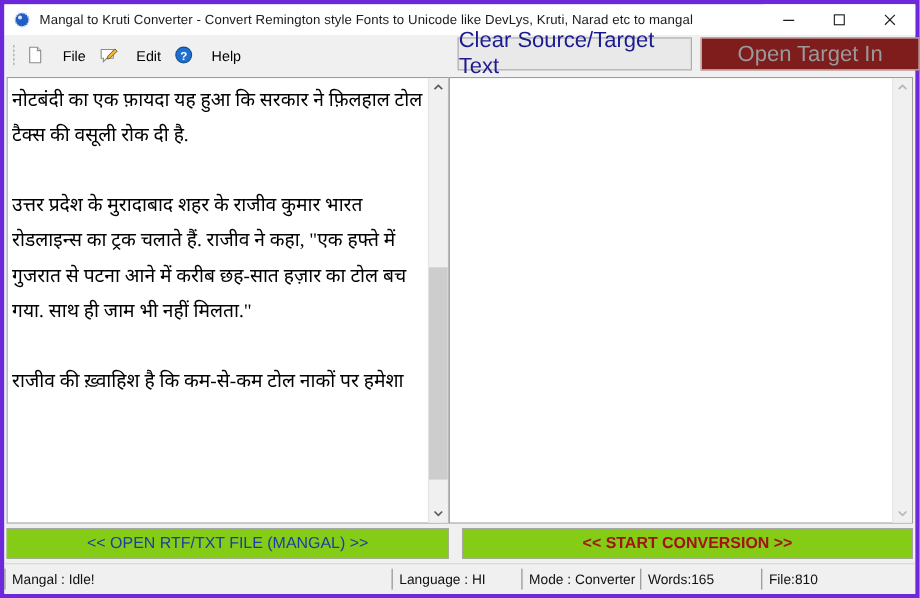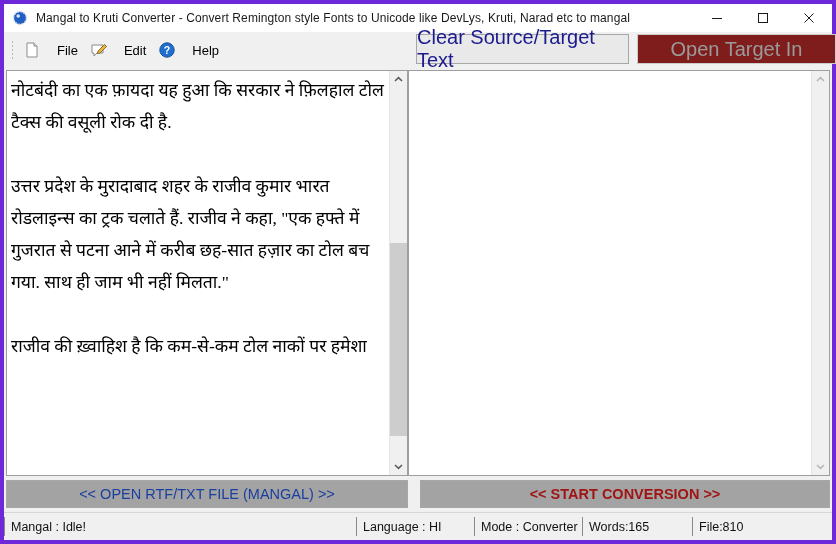--- a/index.html
+++ b/index.html
@@ -192,21 +192,21 @@
     background: #f0f0f0;
     display: flex;
     align-items: center;
     padding: 0 2px;
     box-sizing: border-box;
     gap: 12px;
   }
   .bigbtn {
     height: 28px;
     box-sizing: border-box;
-    background: #a3a3a3;
+    background: #84cc16;
     border: 1px solid #a7a7a7;
     display: flex;
     align-items: center;
     justify-content: center;
     font-family: "Liberation Sans Narrow", "Liberation Sans", sans-serif;
     font-size: 14.5px;
     font-stretch: condensed;
   }
   .bigbtn.open { width: 402px; flex: 0 0 402px; color: #1b3fa0; }
   .bigbtn.start { flex: 1 1 auto; color: #a01414; font-weight: bold; }

